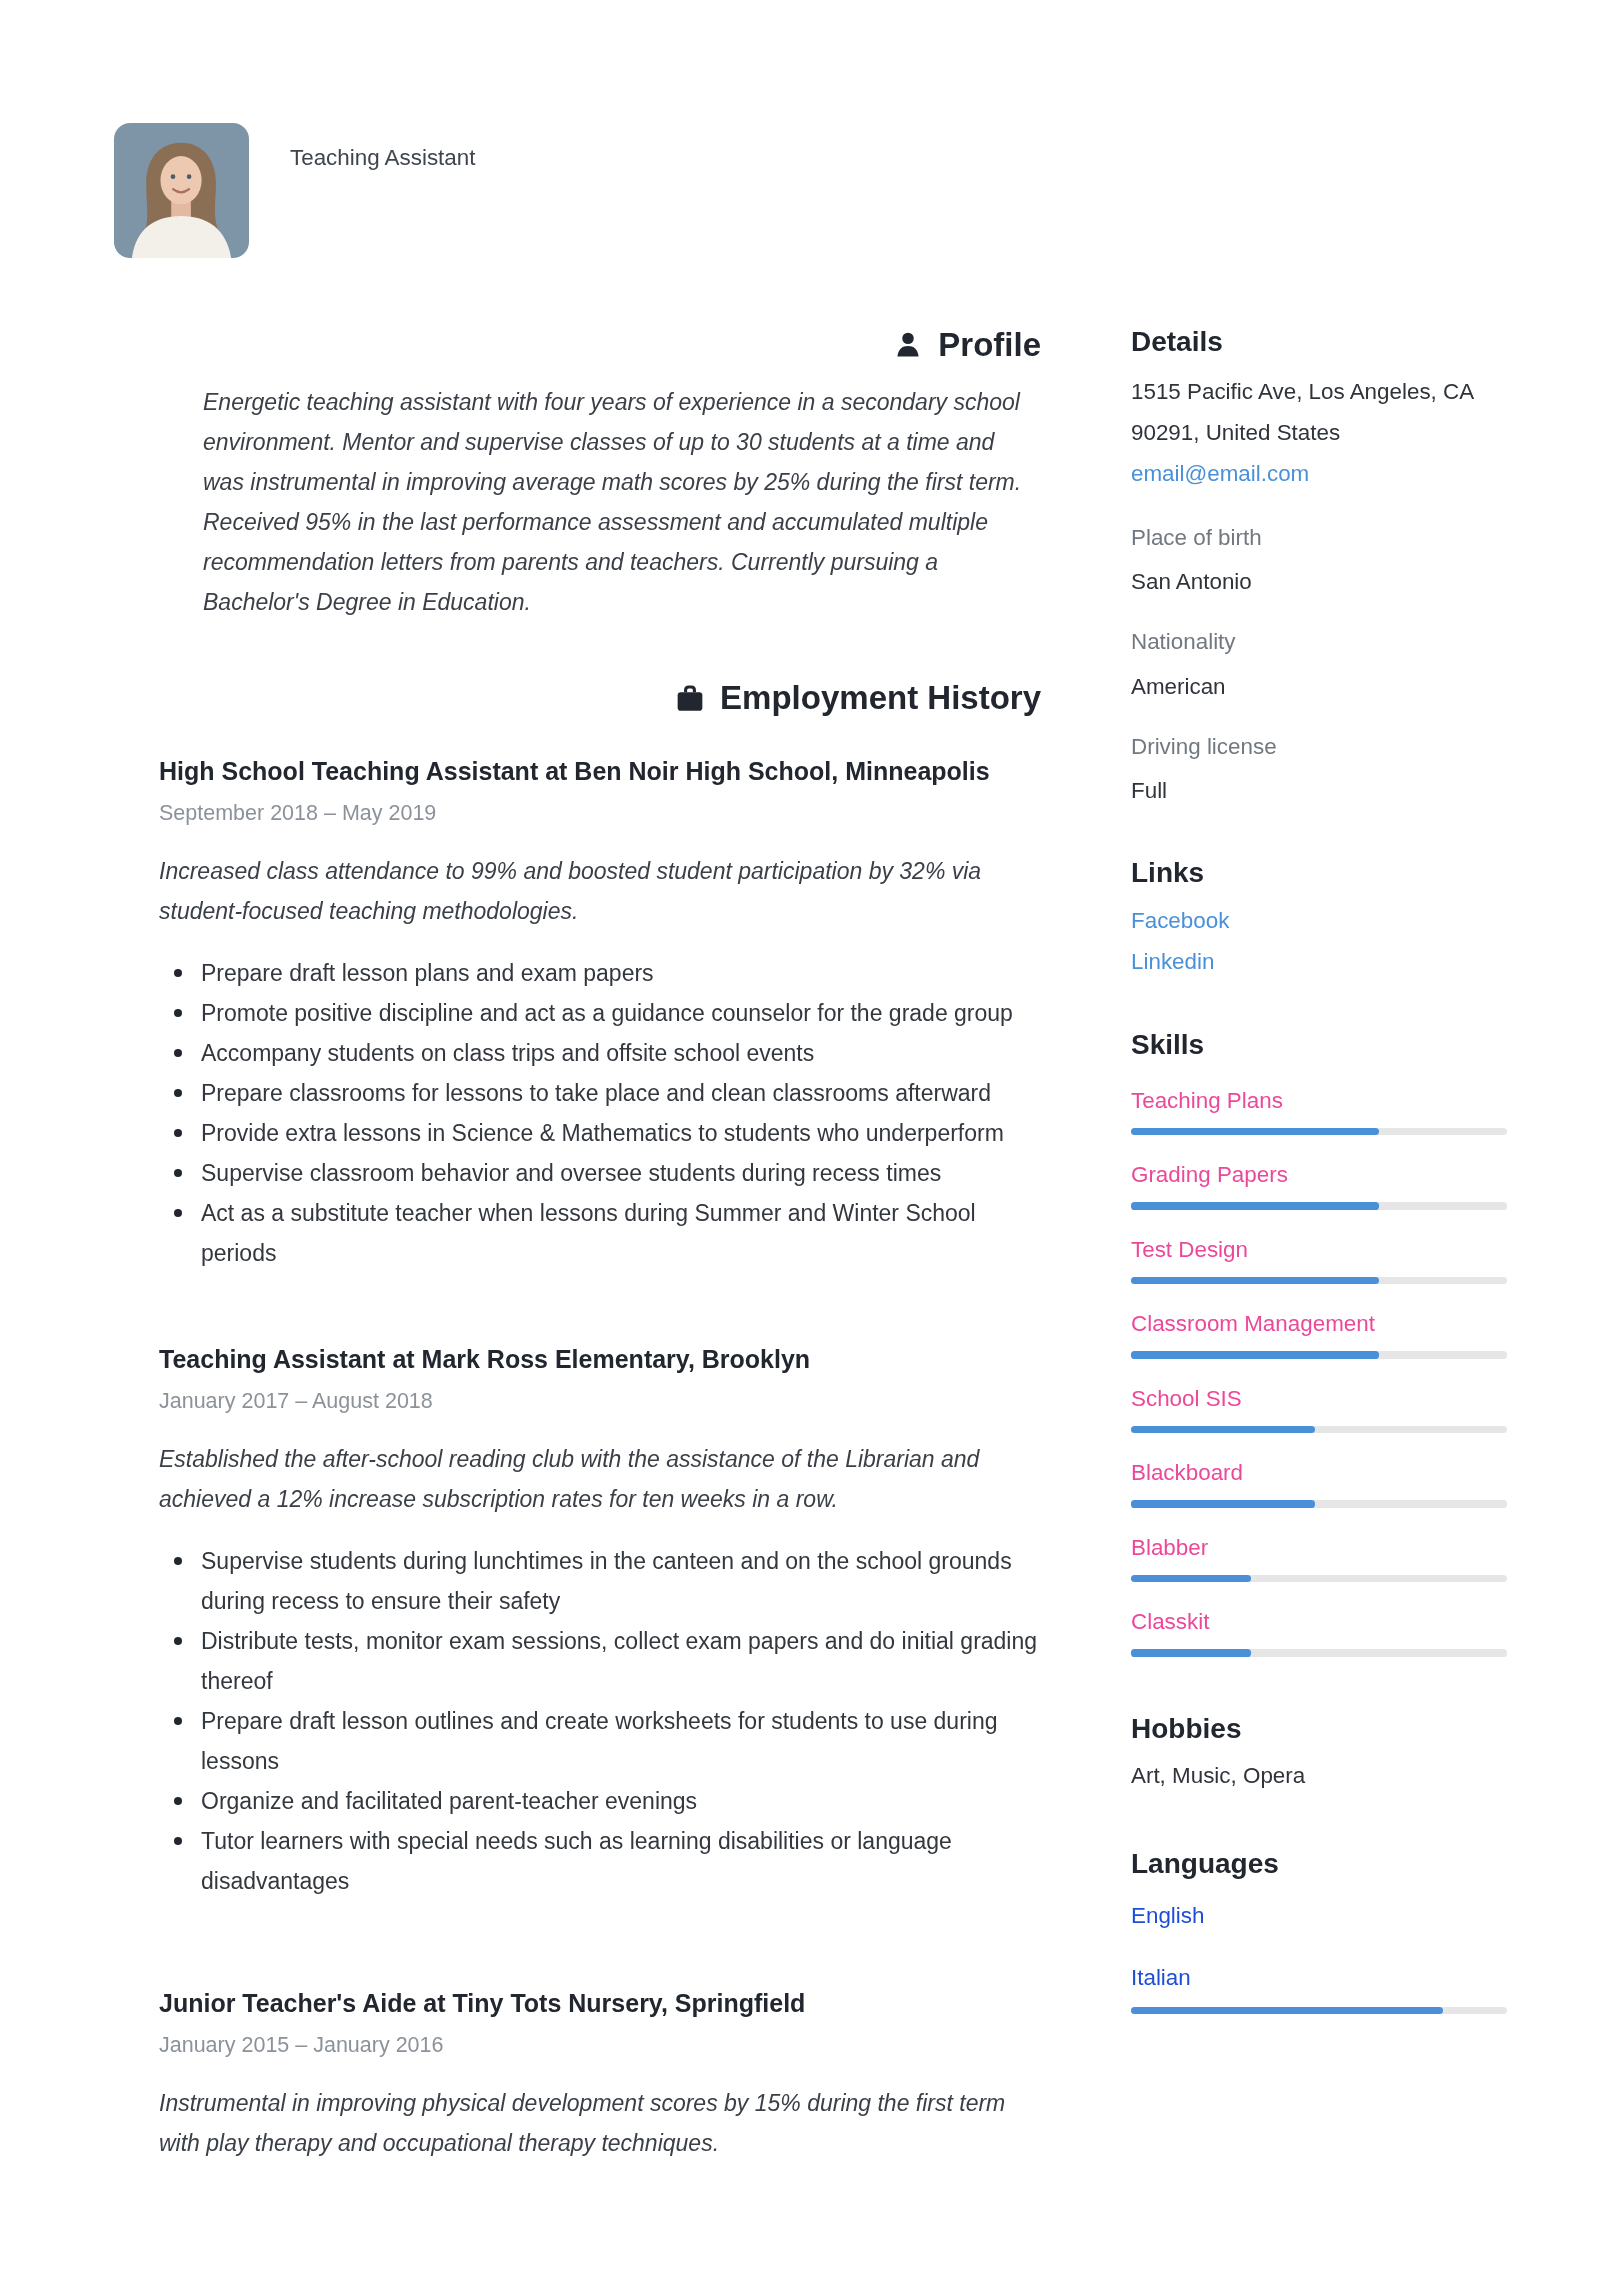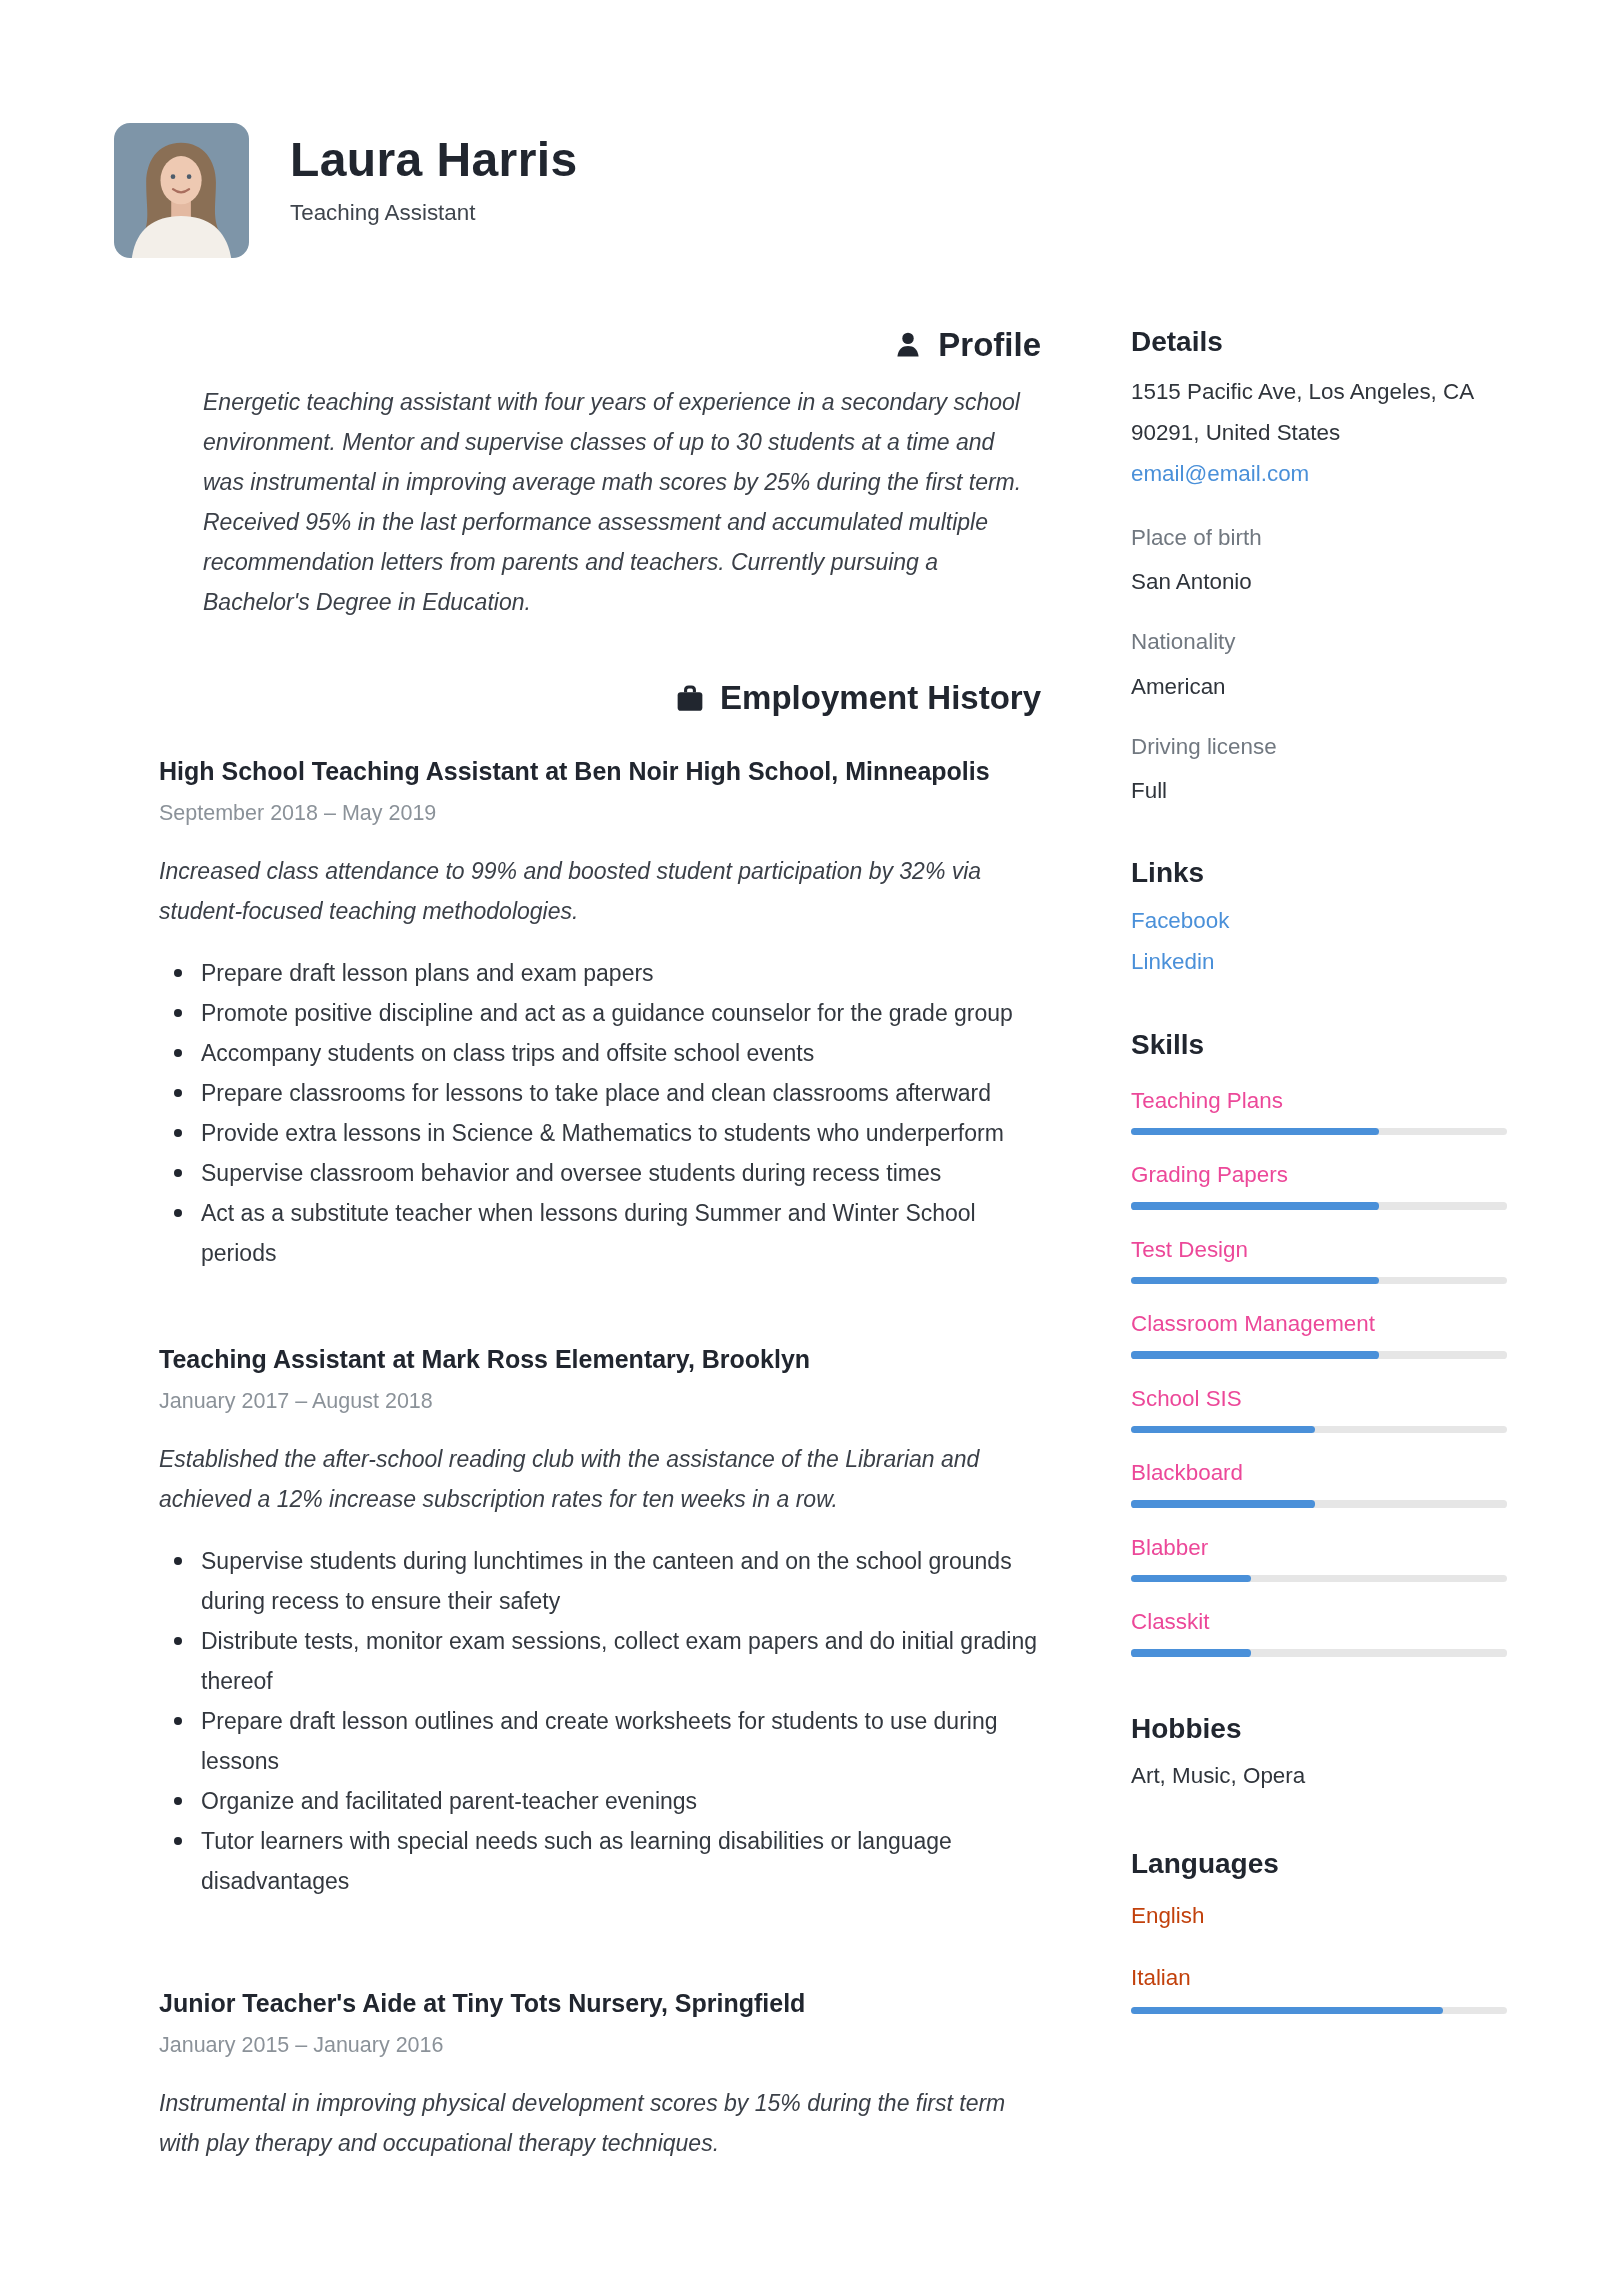--- a/index.html
+++ b/index.html
@@ -64,21 +64,21 @@
   .skill { margin-top:27px; }
   .skill .skill-name { font-size:22.4px; color:#ec4899; }
   .bar { margin-top:14.3px; width:100%; height:7.2px; background:#e6e6e6; border-radius:3.6px; position:relative; }
   .bar .fill { height:7.2px; background:#4a90d9; border-radius:3.6px; width:0; }
 
   .hobbies { margin-top:56px; }
   .hobbies .side-text { margin-top:10.7px; }
 
   .languages { margin-top:52px; }
   .lang { margin-top:23px; }
-  .lang .lang-name { font-size:22.4px; color:#c2410c; }
+  .lang .lang-name { font-size:22.4px; color:#1d4ed8; }
   .lang .bar { margin-top:16px; }
   .lang.no-bar { margin-bottom:36px; }
 </style>
 </head>
 <body>
 
 <div class="page">
 
   <div class="header">
     <div class="photo">
@@ -93,21 +93,20 @@
 
         <path d="M66 74 Q75 81 84 74" stroke="#a96e5e" stroke-width="2.5" fill="none" stroke-linecap="round"></path>
 
         <circle cx="66" cy="60" r="2.6" fill="#4d5c6b"></circle>
         <circle cx="84" cy="60" r="2.6" fill="#4d5c6b"></circle>
 
         <path d="M20 151 C24 120 44 104 75 104 C106 104 126 120 131 151 Z" fill="#f3efe9"></path>
       </svg>
     </div>
     <div class="header-text">
-      <div class="name">Laura Harris</div>
       <div class="job-title">Teaching Assistant</div>
     </div>
   </div>
 
   <div class="columns">
 
     <div class="left-col">
 
       <div class="profile-section">
         <div class="section-heading">

